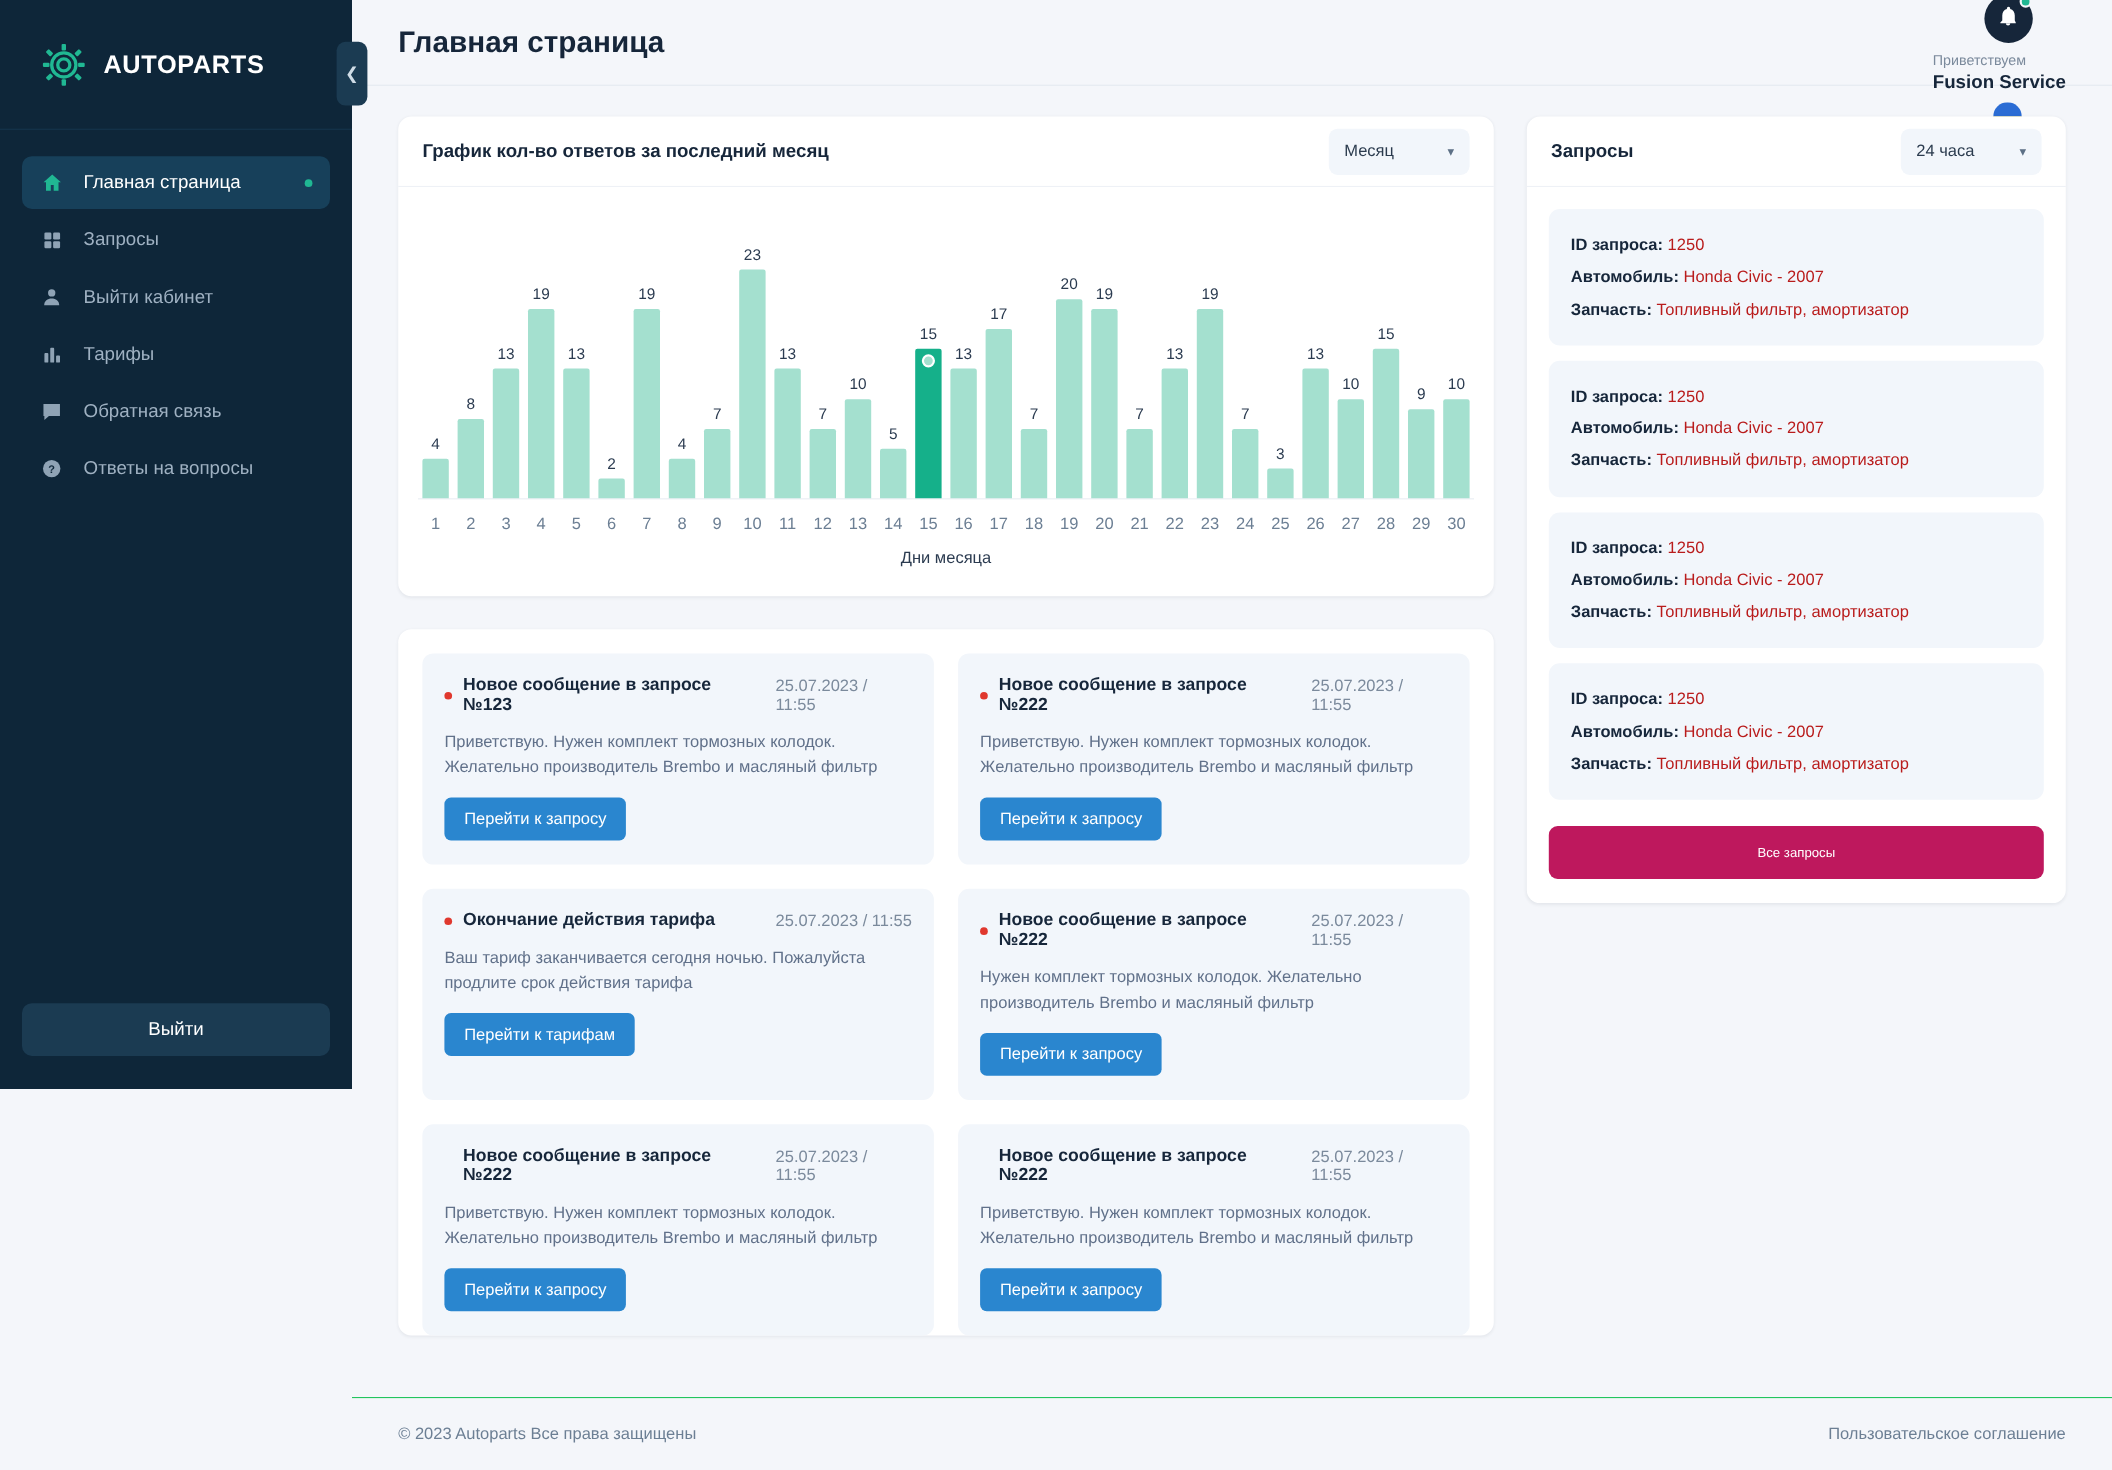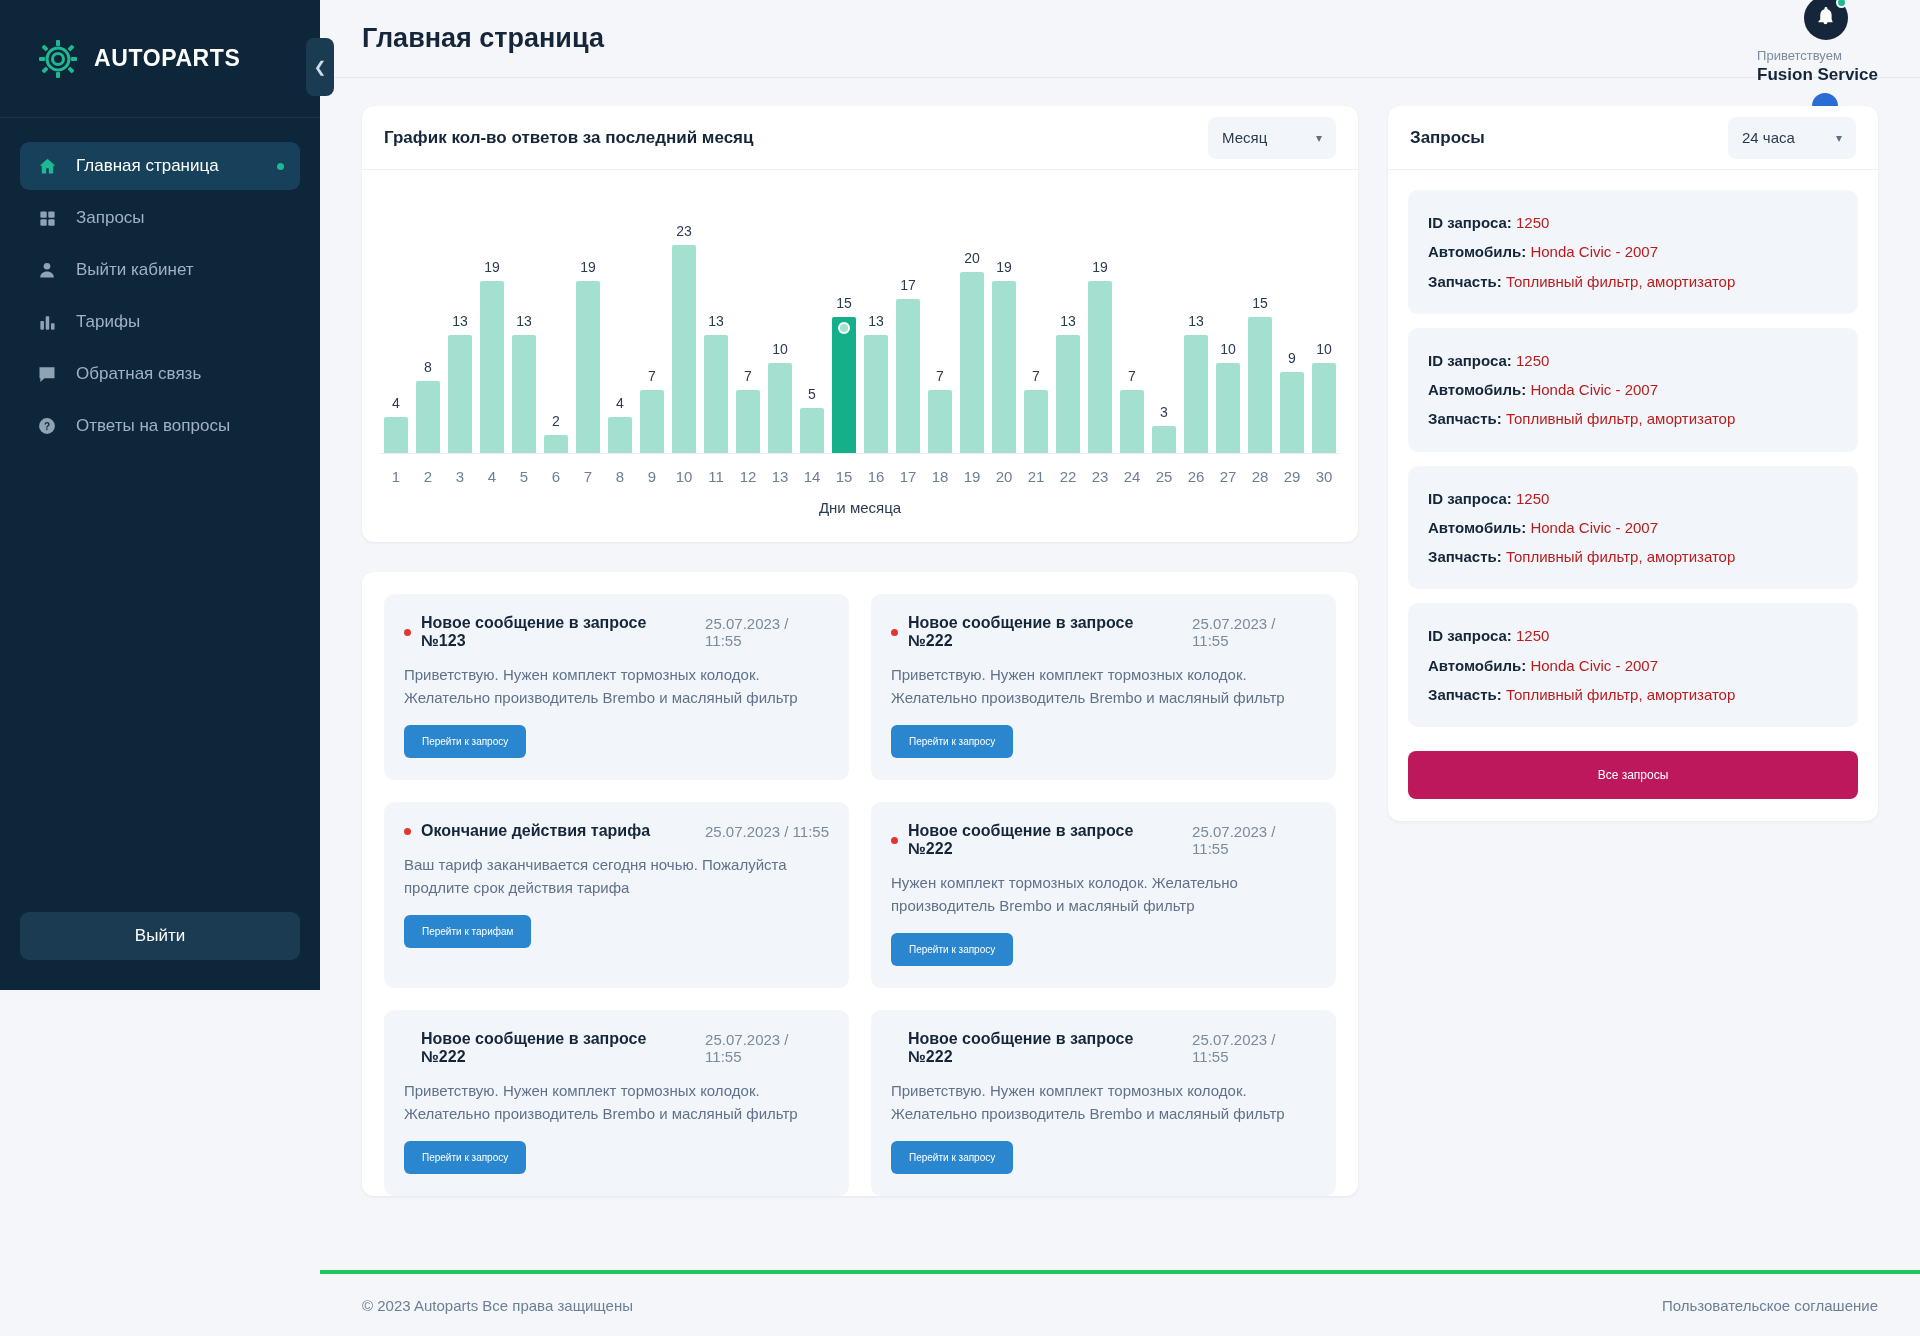--- a/index.html
+++ b/index.html
@@ -144,40 +144,40 @@
     background: #f2f6fb; border-radius: 10px; padding: 20px 20px 22px 20px;
   }
   .notif-top { display: flex; align-items: center; gap: 10px; }
   .notif-dot { width: 7px; height: 7px; border-radius: 50%; background: #e0382e; flex: none; }
   .notif-dot.hidden { visibility: hidden; }
   .notif-title { font-size: 16px; font-weight: bold; color: #16263a; }
   .notif-time { margin-left: auto; font-size: 15px; color: #7b8a9c; }
   .notif-text { font-size: 15px; color: #61718a; line-height: 1.5; margin-top: 14px; }
   .notif-btn {
     margin-top: 16px; background: #2a86cf; color: #ffffff; border: none;
-    font-family: inherit; font-size: 10px; border-radius: 6px;
+    font-family: inherit; font-size: 15px; border-radius: 6px;
     padding: 11px 18px; cursor: pointer;
   }
 
   
   .req-body { padding: 20px 20px 22px 20px; display: flex; flex-direction: column; gap: 14px; }
   .req-item { background: #f2f6fb; border-radius: 10px; padding: 18px 20px; }
   .req-row { font-size: 15px; line-height: 1.95; }
   .req-k { color: #16263a; font-weight: bold; text-align: right; }
   .req-v { color: #b91c1c; }
   .all-req-btn {
     margin-top: 10px; background: #be185d; color: #ffffff; border: none;
     font-family: Liberation Sans, sans-serif; font-size: 12px; border-radius: 8px; height: 48px;
     cursor: pointer; width: 100%;
   }
 
   
   .footer {
     margin-top: auto; height: 66px; display: flex; align-items: center;
-    padding: 0 42px; border-top: 4px solid #22c55e; font-size: 15px; color: #6c7f94;
+    padding: 0 42px; border-top: 1px solid #22c55e; font-size: 15px; color: #6c7f94;
   }
   .footer a { margin-left: auto; color: #6c7f94; text-decoration: none; cursor: pointer; }
 </style>
 </head>
 <body>
 
 <div class="app">
 
   <aside class="sidebar">
     <div class="brand">

